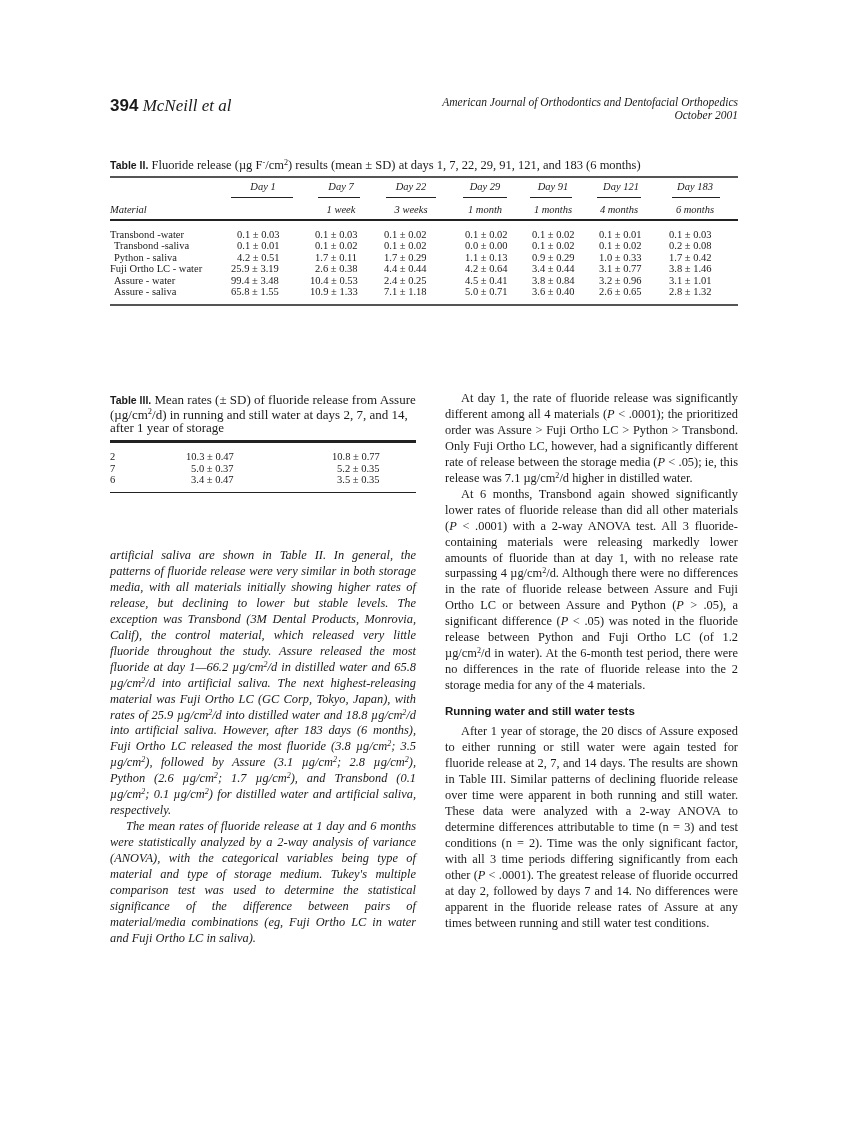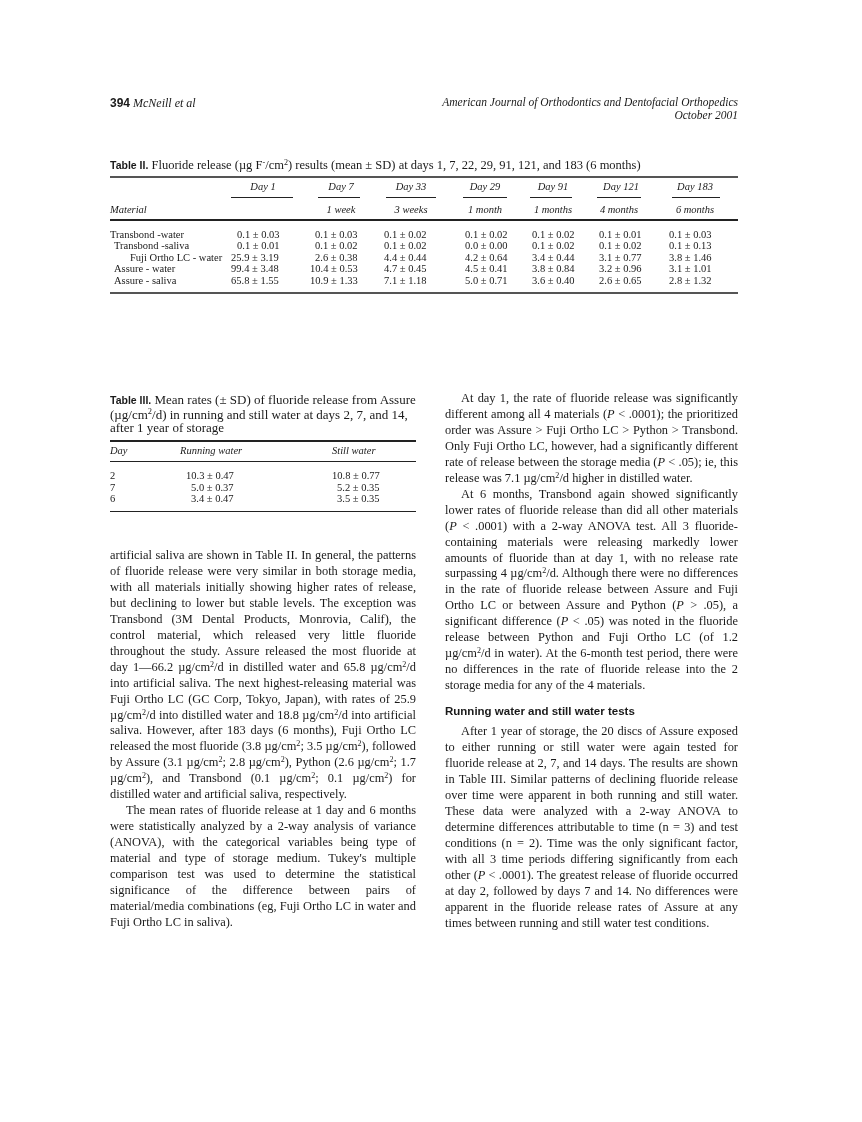--- a/index.html
+++ b/index.html
@@ -2,21 +2,21 @@
 <html><head>
 <meta charset="utf-8">
 <style>
   html, body { margin: 0; padding: 0; background: #ffffff; }
   body { width: 862px; height: 1122px; position: relative; overflow: hidden;
          font-family: "Liberation Serif", serif; color: #1a1a1a; }
   .abs { position: absolute; }
   sup { font-size: 0.65em; line-height: 0; vertical-align: 0.55em; }
 
   
-  .running-head-left { left: 110px; top: 96px; font-size: 12px; }
+  .running-head-left { left: 110px; top: 96px; font-size: 17px; }
   .running-head-left .pg { font-family: "Liberation Sans", sans-serif; font-weight: bold; }
   .running-head-left .au { font-style: italic; }
   .running-head-right { right: 124px; top: 96px; font-size: 11.5px; font-style: italic; text-align: right; line-height: 13px; }
 
   
   .t2-caption { left: 110px; top: 158px; font-size: 12.5px; white-space: nowrap; }
   .cap-label { font-family: "Liberation Sans", sans-serif; font-weight: bold; font-size: 10.5px; }
   .rule-thick { background: #555; height: 2px; }
   .rule-thin { background: #222; height: 1px; }
   .t2 { left: 110px; top: 176px; width: 628px; }
@@ -32,21 +32,21 @@
   .t3 { left: 110px; top: 440px; width: 306px; }
   .t3 .hrow { position: relative; height: 19px; font-size: 10.5px; font-style: italic; }
   .t3 .hrow span { position: absolute; top: 3px; }
   .t3 .row { position: relative; height: 11.6px; font-size: 10.5px; }
   .t3 .row span { position: absolute; white-space: nowrap; }
 
   
   .col { font-size: 12.4px; line-height: 15.95px; text-align: justify; }
   .col p { margin: 0; }
   .col p.ind { text-indent: 16px; }
-  .col-left { left: 110px; top: 548px; width: 306px; }
+  .col-left { left: 110px; top: 548px; width: 306px; font-style: italic; }
   .col-right { left: 445px; top: 391px; width: 293px; }
   .section-head { font-family: "Liberation Sans", sans-serif; font-weight: bold; font-size: 11.5px; margin: 10px 0 4px 0 !important; text-align: left; }
 </style>
 </head>
 <body>
 
 <div class="abs running-head-left">
   <span class="pg">394</span>
   <span class="au">McNeill et al</span>
 </div>
@@ -57,21 +57,21 @@
 
 <div class="abs t2-caption">
   <span class="cap-label">Table II.</span><span> Fluoride release (µg F</span><sup>-</sup><span>/cm</span><sup>2</sup><span>) results (mean ± SD) at days 1, 7, 22, 29, 91, 121, and 183 (6 months)</span>
 </div>
 
 <div class="abs t2">
   <div class="rule-thick"></div>
   <div class="hrow" style="height:20px">
     <span class="hcell" style="left:123px;width:60px;top:3px">Day 1</span>
     <span class="hcell" style="left:209px;width:44px;top:3px">Day 7</span>
-    <span class="hcell" style="left:276px;width:50px;top:3px">Day 33</span>
+    <span class="hcell" style="left:276px;width:50px;top:3px">Day 22</span>
     <span class="hcell" style="left:350px;width:50px;top:3px">Day 29</span>
     <span class="hcell" style="left:420px;width:46px;top:3px">Day 91</span>
     <span class="hcell" style="left:486px;width:50px;top:3px">Day 121</span>
     <span class="hcell" style="left:558px;width:54px;top:3px">Day 183</span>
     <span class="uline" style="left:121px;width:62px;top:19px"></span>
     <span class="uline" style="left:208px;width:42px;top:19px"></span>
     <span class="uline" style="left:276px;width:50px;top:19px"></span>
     <span class="uline" style="left:353px;width:44px;top:19px"></span>
     <span class="uline" style="left:420px;width:42px;top:19px"></span>
     <span class="uline" style="left:487px;width:44px;top:19px"></span>
@@ -99,37 +99,47 @@
       <span style="left:559px">0.1 ± 0.03</span>
     </div>
     <div class="row">
       <span style="left:4px">Transbond -saliva</span>
       <span style="left:127px">0.1 ± 0.01</span>
       <span style="left:205px">0.1 ±  0.02</span>
       <span style="left:274px">0.1 ±  0.02</span>
       <span style="left:355px">0.0 ±  0.00</span>
       <span style="left:422px">0.1 ± 0.02</span>
       <span style="left:489px">0.1 ±  0.02</span>
-      <span style="left:559px">0.1 ±  0.13</span>
+      <span style="left:559px">0.2 ±  0.08</span>
     </div>
     <div class="row">
-      <span style="left:20px">Fuji Ortho LC - water</span>
+      <span style="left:4px">Python - saliva</span>
+      <span style="left:127px">4.2 ±  0.51</span>
+      <span style="left:205px">1.7 ±  0.11</span>
+      <span style="left:274px">1.7 ±  0.29</span>
+      <span style="left:355px">1.1 ±  0.13</span>
+      <span style="left:422px">0.9 ±  0.29</span>
+      <span style="left:489px">1.0 ±  0.33</span>
+      <span style="left:559px">1.7 ±  0.42</span>
+    </div>
+    <div class="row">
+      <span style="left:0">Fuji Ortho LC - water</span>
       <span style="left:121px">25.9 ±  3.19</span>
       <span style="left:205px">2.6 ±  0.38</span>
       <span style="left:274px">4.4 ±  0.44</span>
       <span style="left:355px">4.2 ±  0.64</span>
       <span style="left:422px">3.4 ±  0.44</span>
       <span style="left:489px">3.1 ±  0.77</span>
       <span style="left:559px">3.8 ±  1.46</span>
     </div>
     <div class="row">
       <span style="left:4px">Assure - water</span>
       <span style="left:121px">99.4 ±  3.48</span>
       <span style="left:200px">10.4 ±  0.53</span>
-      <span style="left:274px">4.7 ±  0.45</span>
+      <span style="left:274px">2.4 ±  0.25</span>
       <span style="left:355px">4.5 ±  0.41</span>
       <span style="left:422px">3.8 ±  0.84</span>
       <span style="left:489px">3.2 ±  0.96</span>
       <span style="left:559px">3.1 ±  1.01</span>
     </div>
     <div class="row">
       <span style="left:4px">Assure - saliva</span>
       <span style="left:121px">65.8 ±  1.55</span>
       <span style="left:200px">10.9 ±  1.33</span>
       <span style="left:274px">7.1 ±  1.18</span>
@@ -141,25 +151,20 @@
   </div>
   <div class="rule-thick"></div>
 </div>
 
 <div class="abs t3-caption">
   <span class="cap-label">Table III.</span><span> Mean rates (± SD) of fluoride release from Assure (µg/cm</span><sup>2</sup><span>/d) in running and still water at days 2, 7, and 14, after 1 year of storage</span>
 </div>
 
 <div class="abs t3">
   <div class="rule-thin" style="height:1.5px"></div>
-  <div class="hrow">
-    <span style="left:0">Day</span>
-    <span style="left:70px">Running water</span>
-    <span style="left:222px">Still water</span>
-  </div>
   <div class="rule-thin" style="height:1.5px"></div>
   <div style="padding-top:8px;padding-bottom:6px">
     <div class="row">
       <span style="left:0">2</span>
       <span style="left:76px">10.3 ± 0.47</span>
       <span style="left:222px">10.8 ± 0.77</span>
     </div>
     <div class="row">
       <span style="left:0">7</span>
       <span style="left:81px">5.0 ± 0.37</span>

